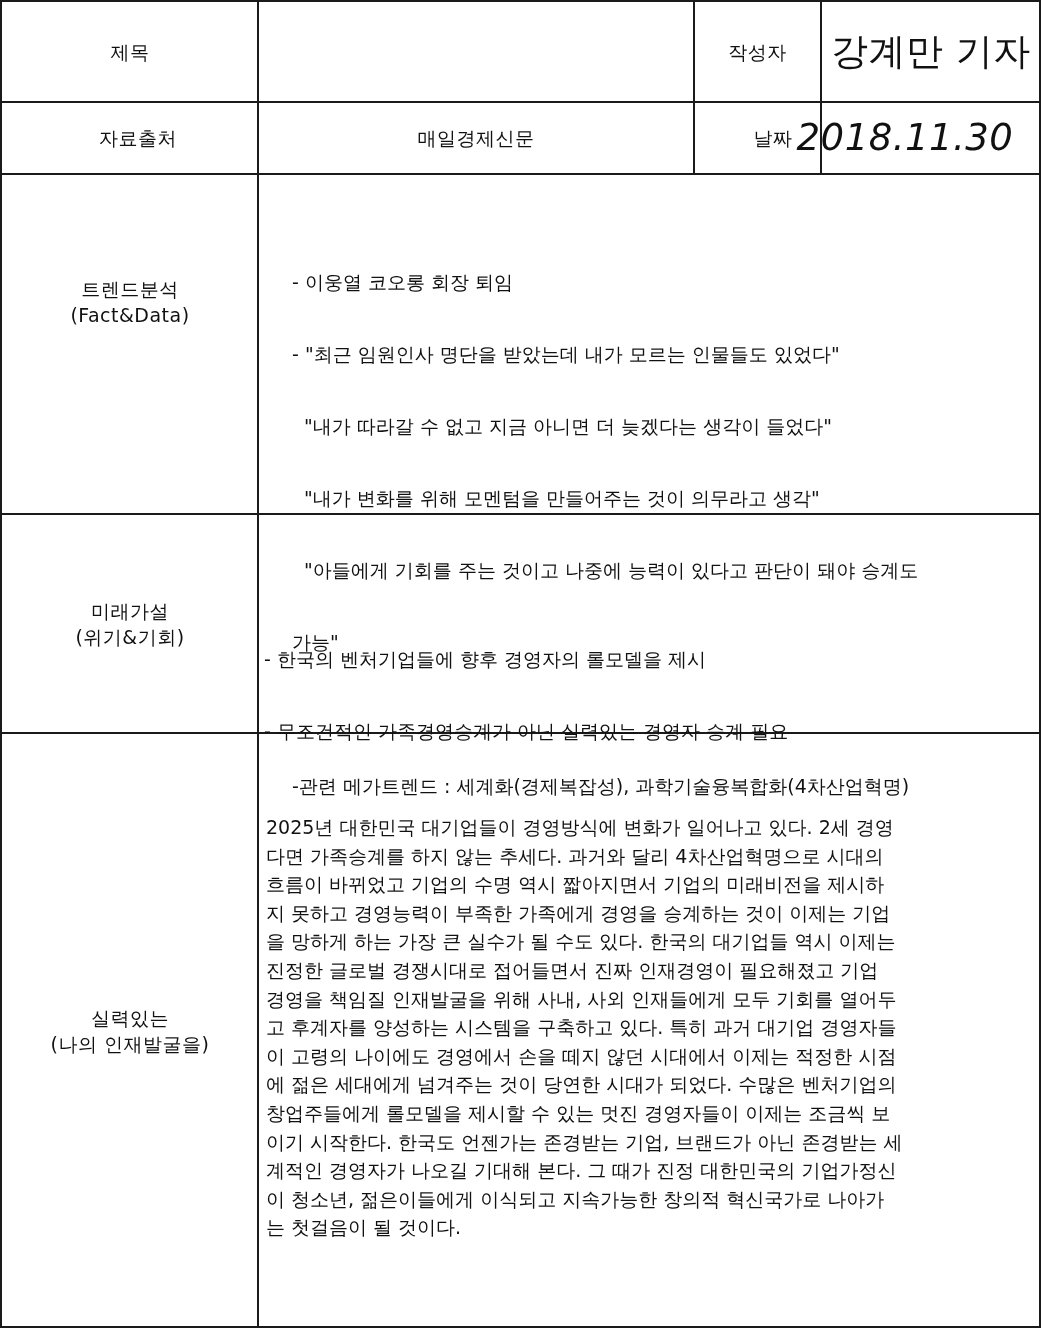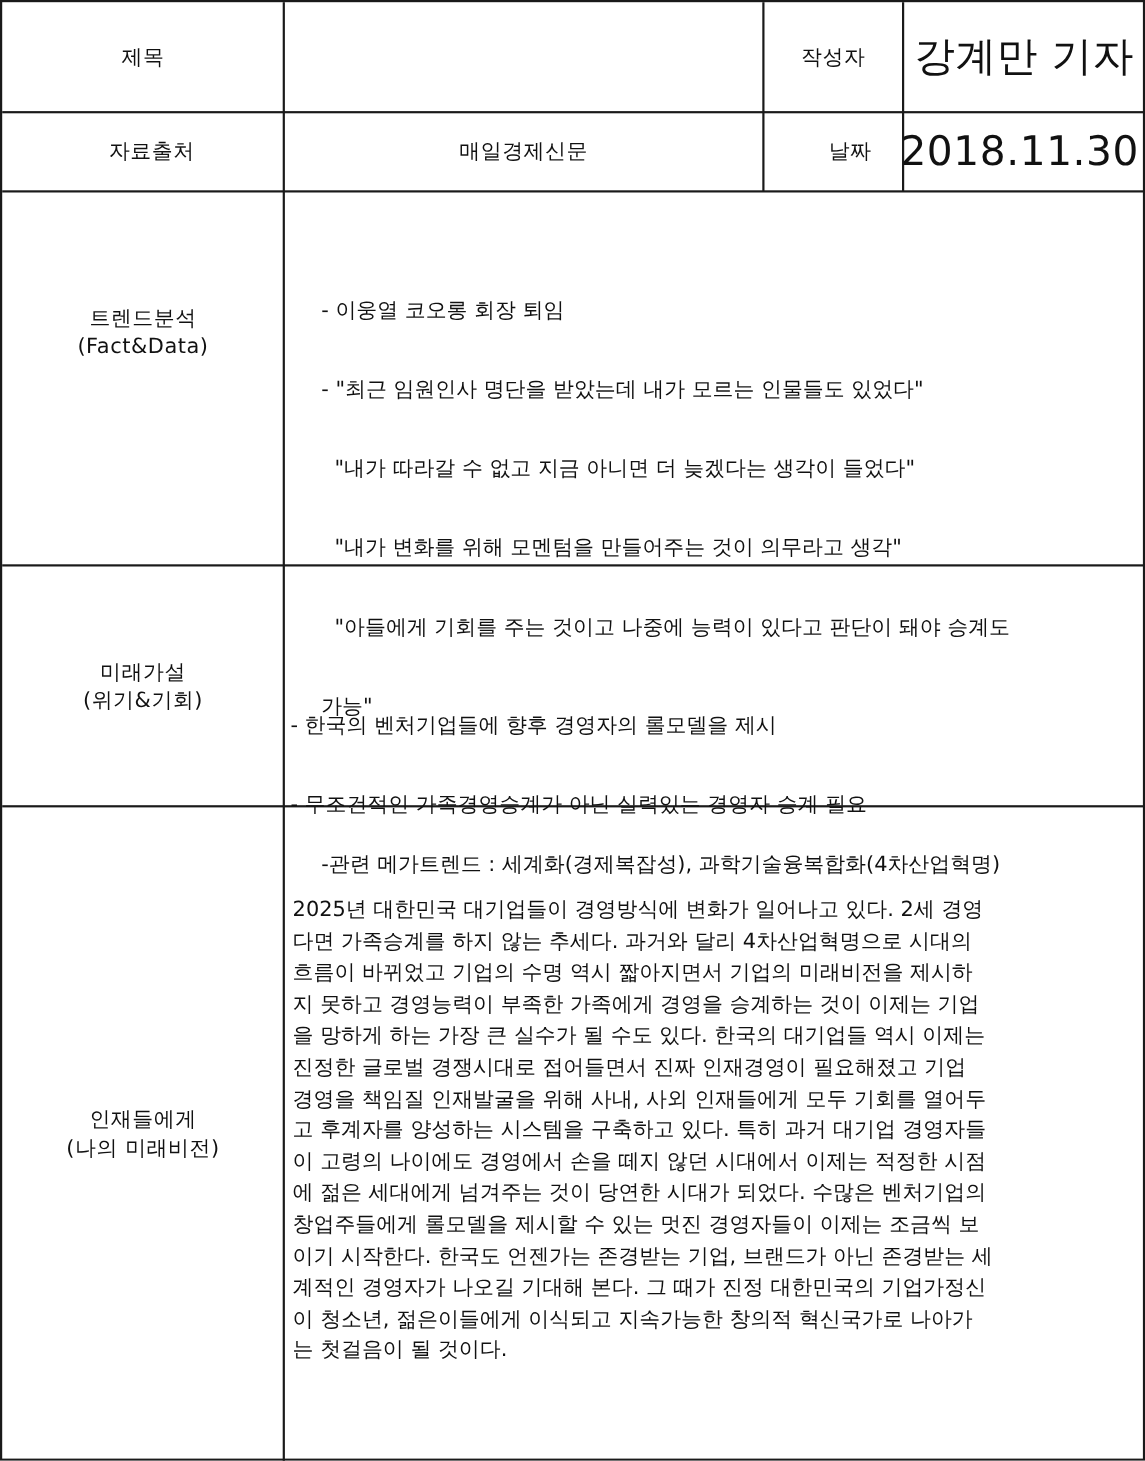--- a/index.html
+++ b/index.html
@@ -102,21 +102,21 @@
 
   <div class="cell label" style="left:0; top:100px; width:272px; height:72px;border-radius:17px;">
     <span>자료출처</span>
   </div>
   <div class="cell label" style="left:256px; top:100px; width:436px; height:72px;">
     <span>매일경제신문</span>
   </div>
   <div class="cell label" style="left:692px; top:100px; width:127px; height:72px;padding-left:31px;">
     <span>날짜</span>
   </div>
-  <div class="cell big-val" style="left:815px; top:100px; width:220px; height:72px;">
+  <div class="cell big-val" style="left:793px; top:100px; width:220px; height:72px;font-style:italic;">
     <span>2018.11.30</span>
   </div>
 
   <div class="cell label" style="left:0; top:172px; width:256px; height:256px; flex-direction:column;">
     <span class="line">트렌드분석</span>
     <span class="line">(Fact&amp;Data)</span>
   </div>
   <div class="content" style="left:262px; top:220px; width:772px;margin-left:28px;">
     <span class="line">- 이웅열 코오롱 회장 퇴임</span>
     <span class="line">- "최근 임원인사 명단을 받았는데 내가 모르는 인물들도 있었다"</span>
@@ -131,22 +131,22 @@
   <div class="cell label" style="left:0; top:512px; width:256px; height:219px; flex-direction:column;">
     <span class="line">미래가설</span>
     <span class="line">(위기&amp;기회)</span>
   </div>
   <div class="content" style="left:262px; top:597px; width:772px;">
     <span class="line">- 한국의 벤처기업들에 향후 경영자의 롤모델을 제시</span>
     <span class="line">- 무조건적인 가족경영승계가 아닌 실력있는 경영자 승계 필요</span>
   </div>
 
   <div class="cell label" style="left:0; top:731px; width:256px; height:595px; flex-direction:column;">
-    <span class="line">인재들에게</span>
-    <span class="line">(나의 미래비전)</span>
+    <span class="line">실력있는</span>
+    <span class="line">(나의 인재발굴을)</span>
   </div>
   <div class="para" style="left:264px; top:811px; width:770px;">
     <span class="line">2025년 대한민국 대기업들이 경영방식에 변화가 일어나고 있다. 2세 경영</span>
     <span class="line">다면 가족승계를 하지 않는 추세다. 과거와 달리 4차산업혁명으로 시대의</span>
     <span class="line">흐름이 바뀌었고 기업의 수명 역시 짧아지면서 기업의 미래비전을 제시하</span>
     <span class="line">지 못하고 경영능력이 부족한 가족에게 경영을 승계하는 것이 이제는 기업</span>
     <span class="line">을 망하게 하는 가장 큰 실수가 될 수도 있다. 한국의 대기업들 역시 이제는</span>
     <span class="line">진정한 글로벌 경쟁시대로 접어들면서 진짜 인재경영이 필요해졌고 기업</span>
     <span class="line">경영을 책임질 인재발굴을 위해 사내, 사외 인재들에게 모두 기회를 열어두</span>
     <span class="line">고 후계자를 양성하는 시스템을 구축하고 있다. 특히 과거 대기업 경영자들</span>

